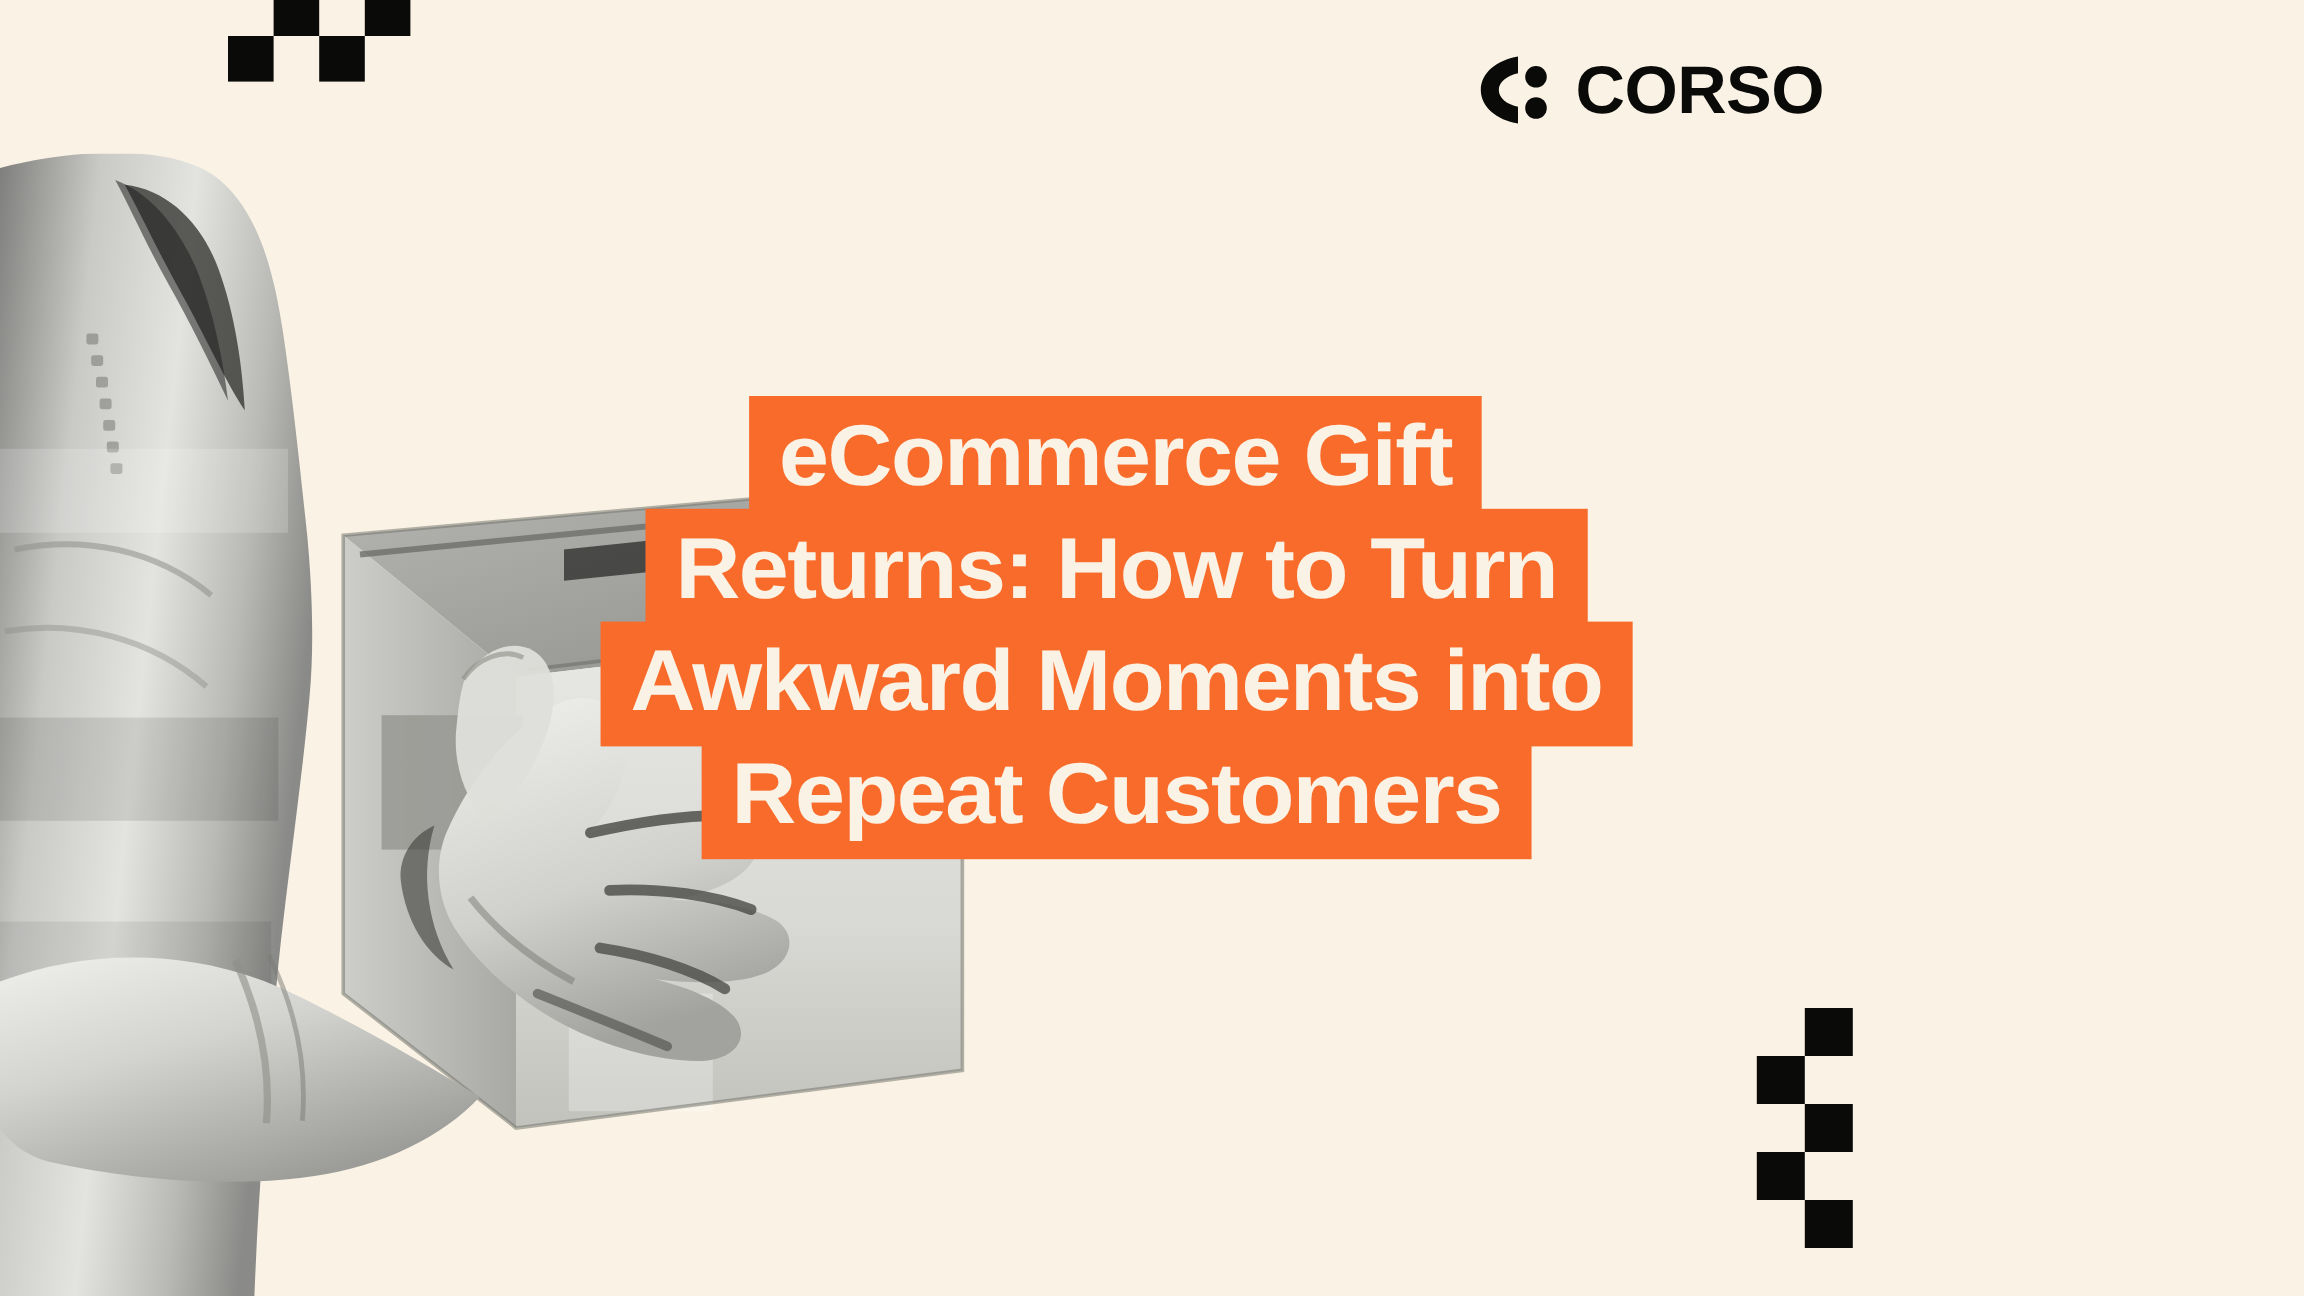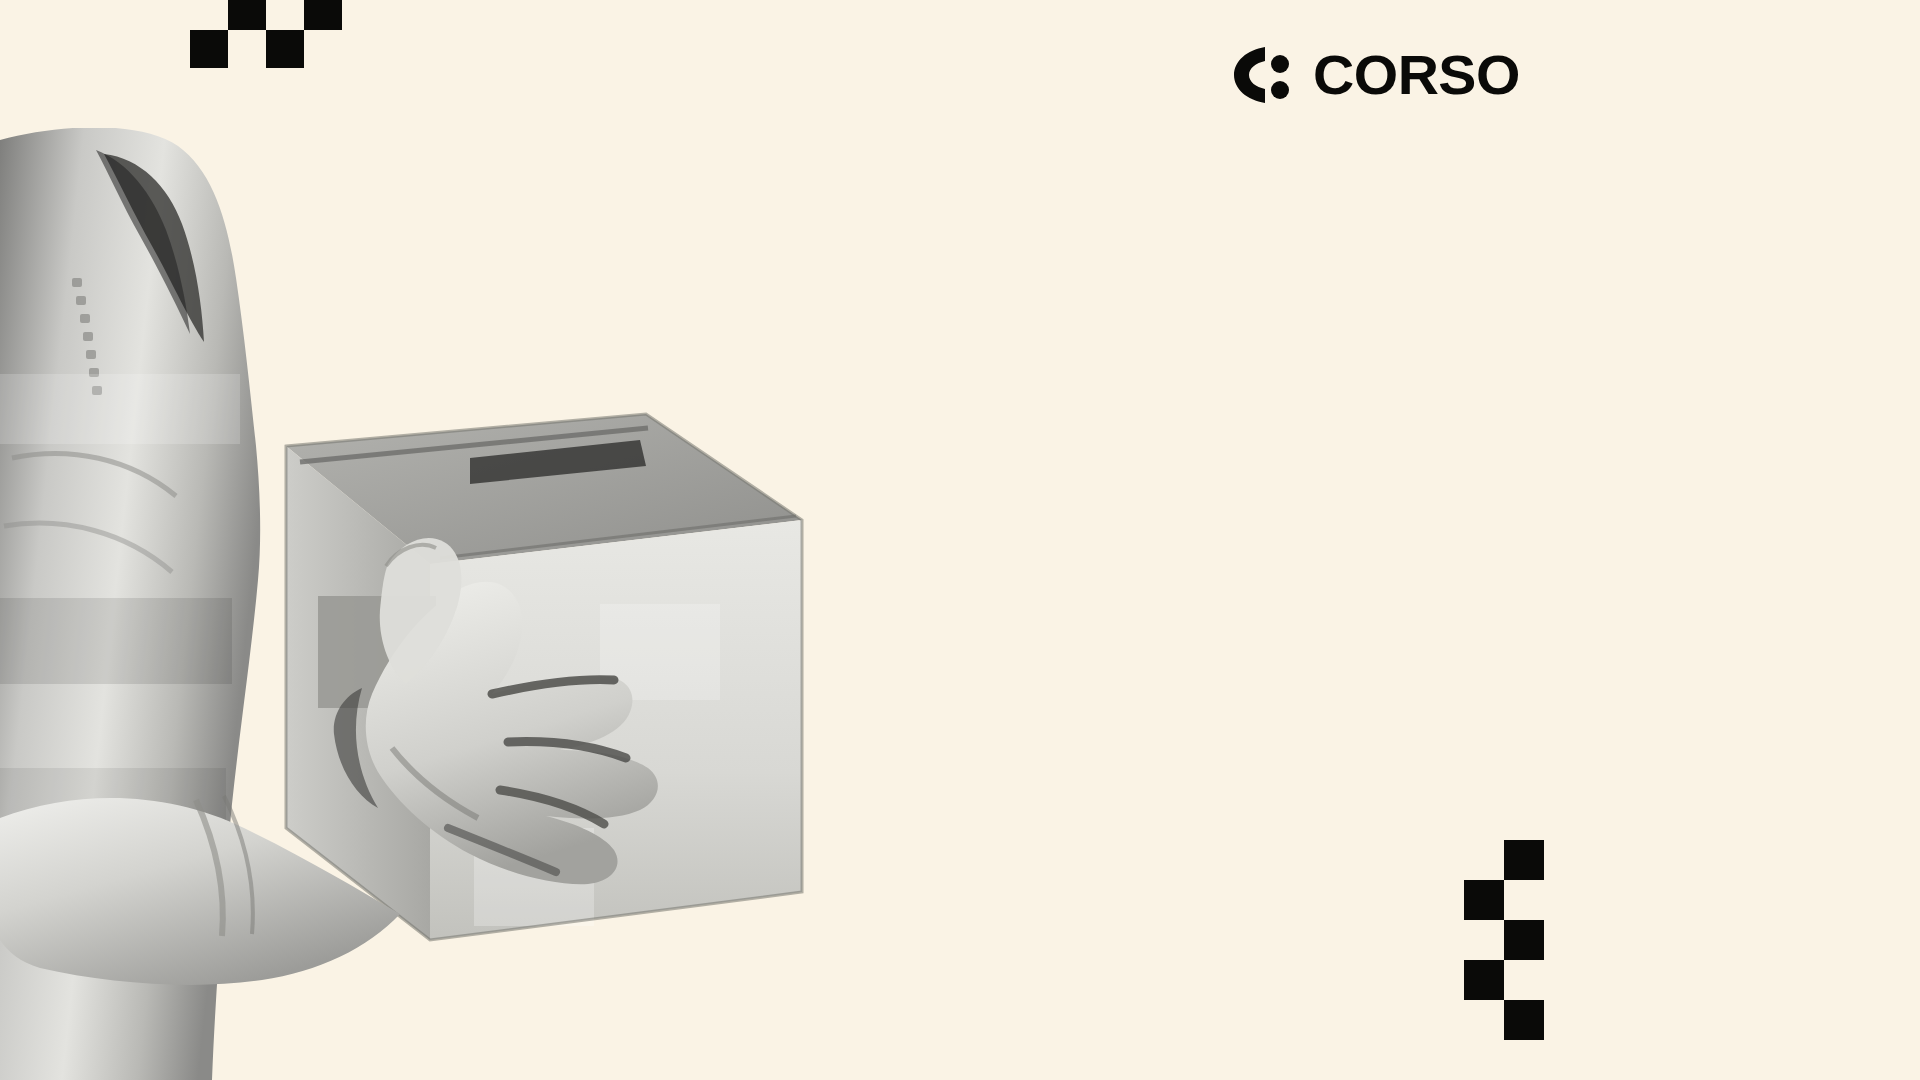--- a/index.html
+++ b/index.html
@@ -194,20 +194,26 @@
 
         <path d="M34 3 C 16 6 3 17 3 31 C 3 45 16 56 34 59 L 34 45
                  C 25 43 18 38 18 31 C 18 24 25 19 34 17 Z" fill="#0A0A08"></path>
         <circle cx="49" cy="20" r="9" fill="#0A0A08"></circle>
         <circle cx="49" cy="46" r="9" fill="#0A0A08"></circle>
       </svg>
     </span>
     <span id="logo-word">CORSO</span>
   </div>
 
+  <div id="headline">
+    <span class="hl-line">eCommerce Gift</span>
+    <span class="hl-line">Returns: How to Turn</span>
+    <span class="hl-line">Awkward Moments into</span>
+    <span class="hl-line">Repeat Customers</span>
+  </div>
 
   <div class="checker" id="checker-bottom-right">
     <div class="sq" style="left:60px;top:0px;   width:40px;height:40px;"></div>
     <div class="sq" style="left:20px;top:40px;  width:40px;height:40px;"></div>
     <div class="sq" style="left:60px;top:80px;  width:40px;height:40px;"></div>
     <div class="sq" style="left:20px;top:120px; width:40px;height:40px;"></div>
     <div class="sq" style="left:60px;top:160px; width:40px;height:40px;"></div>
   </div>
 
 </div>

